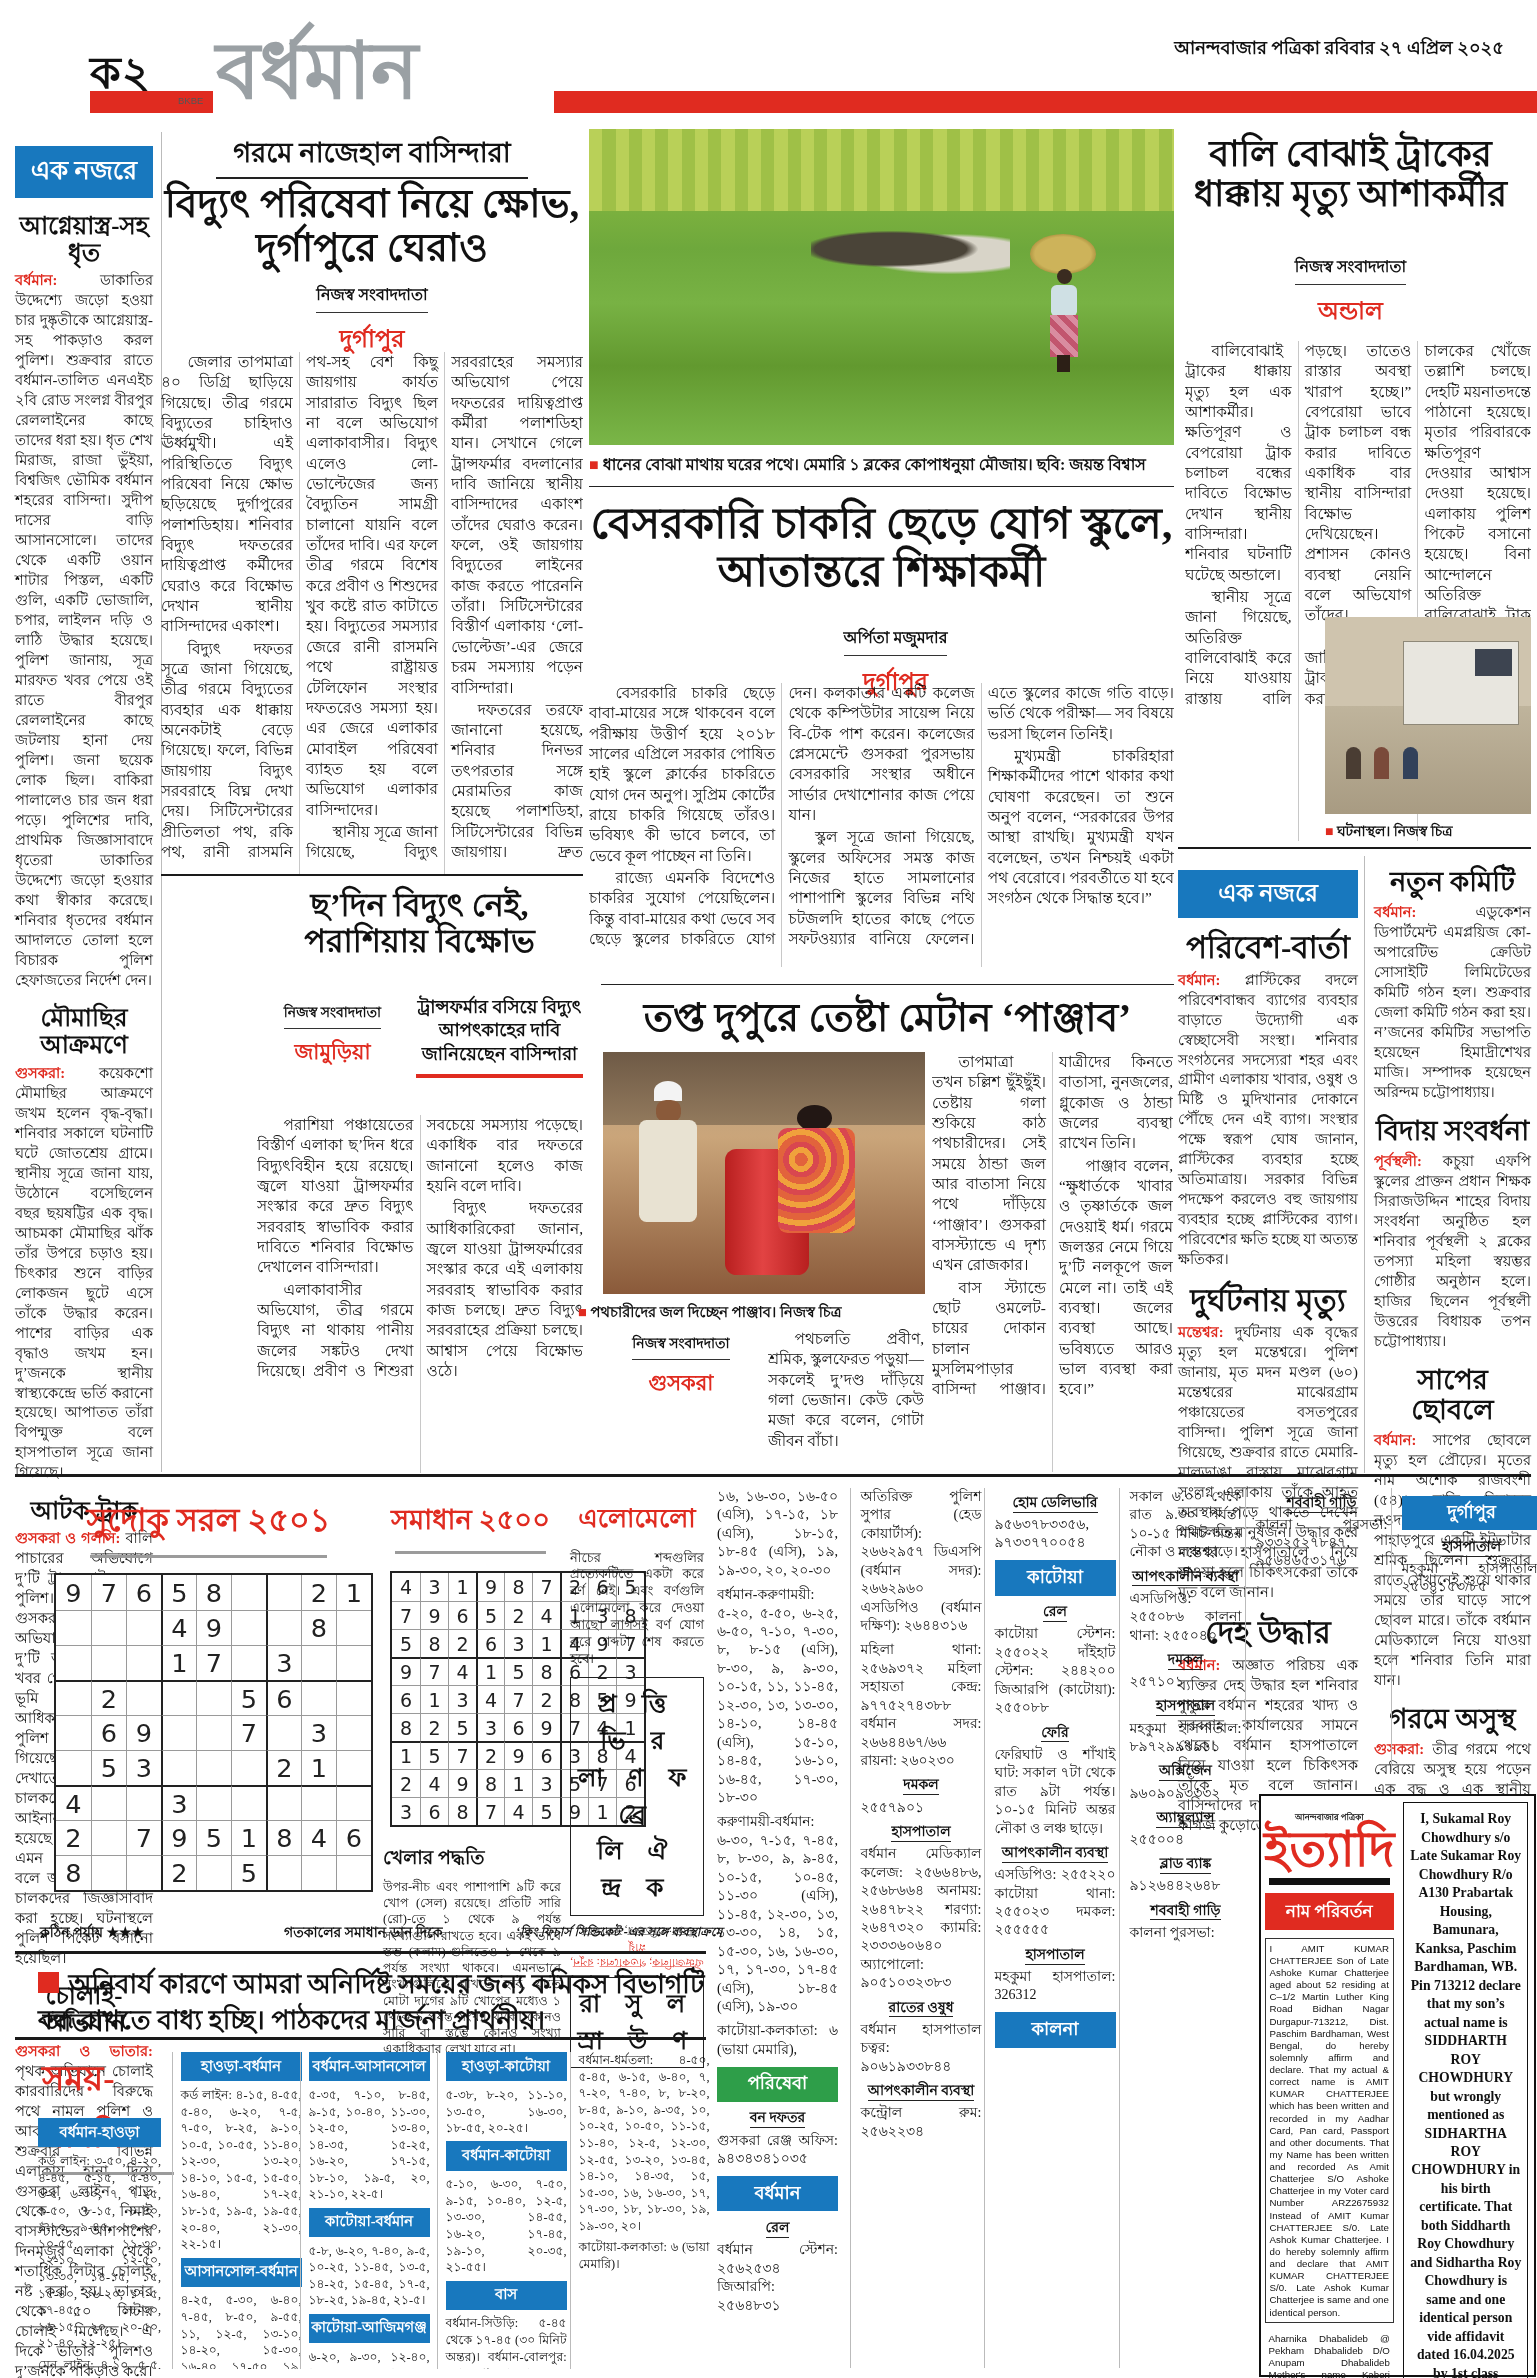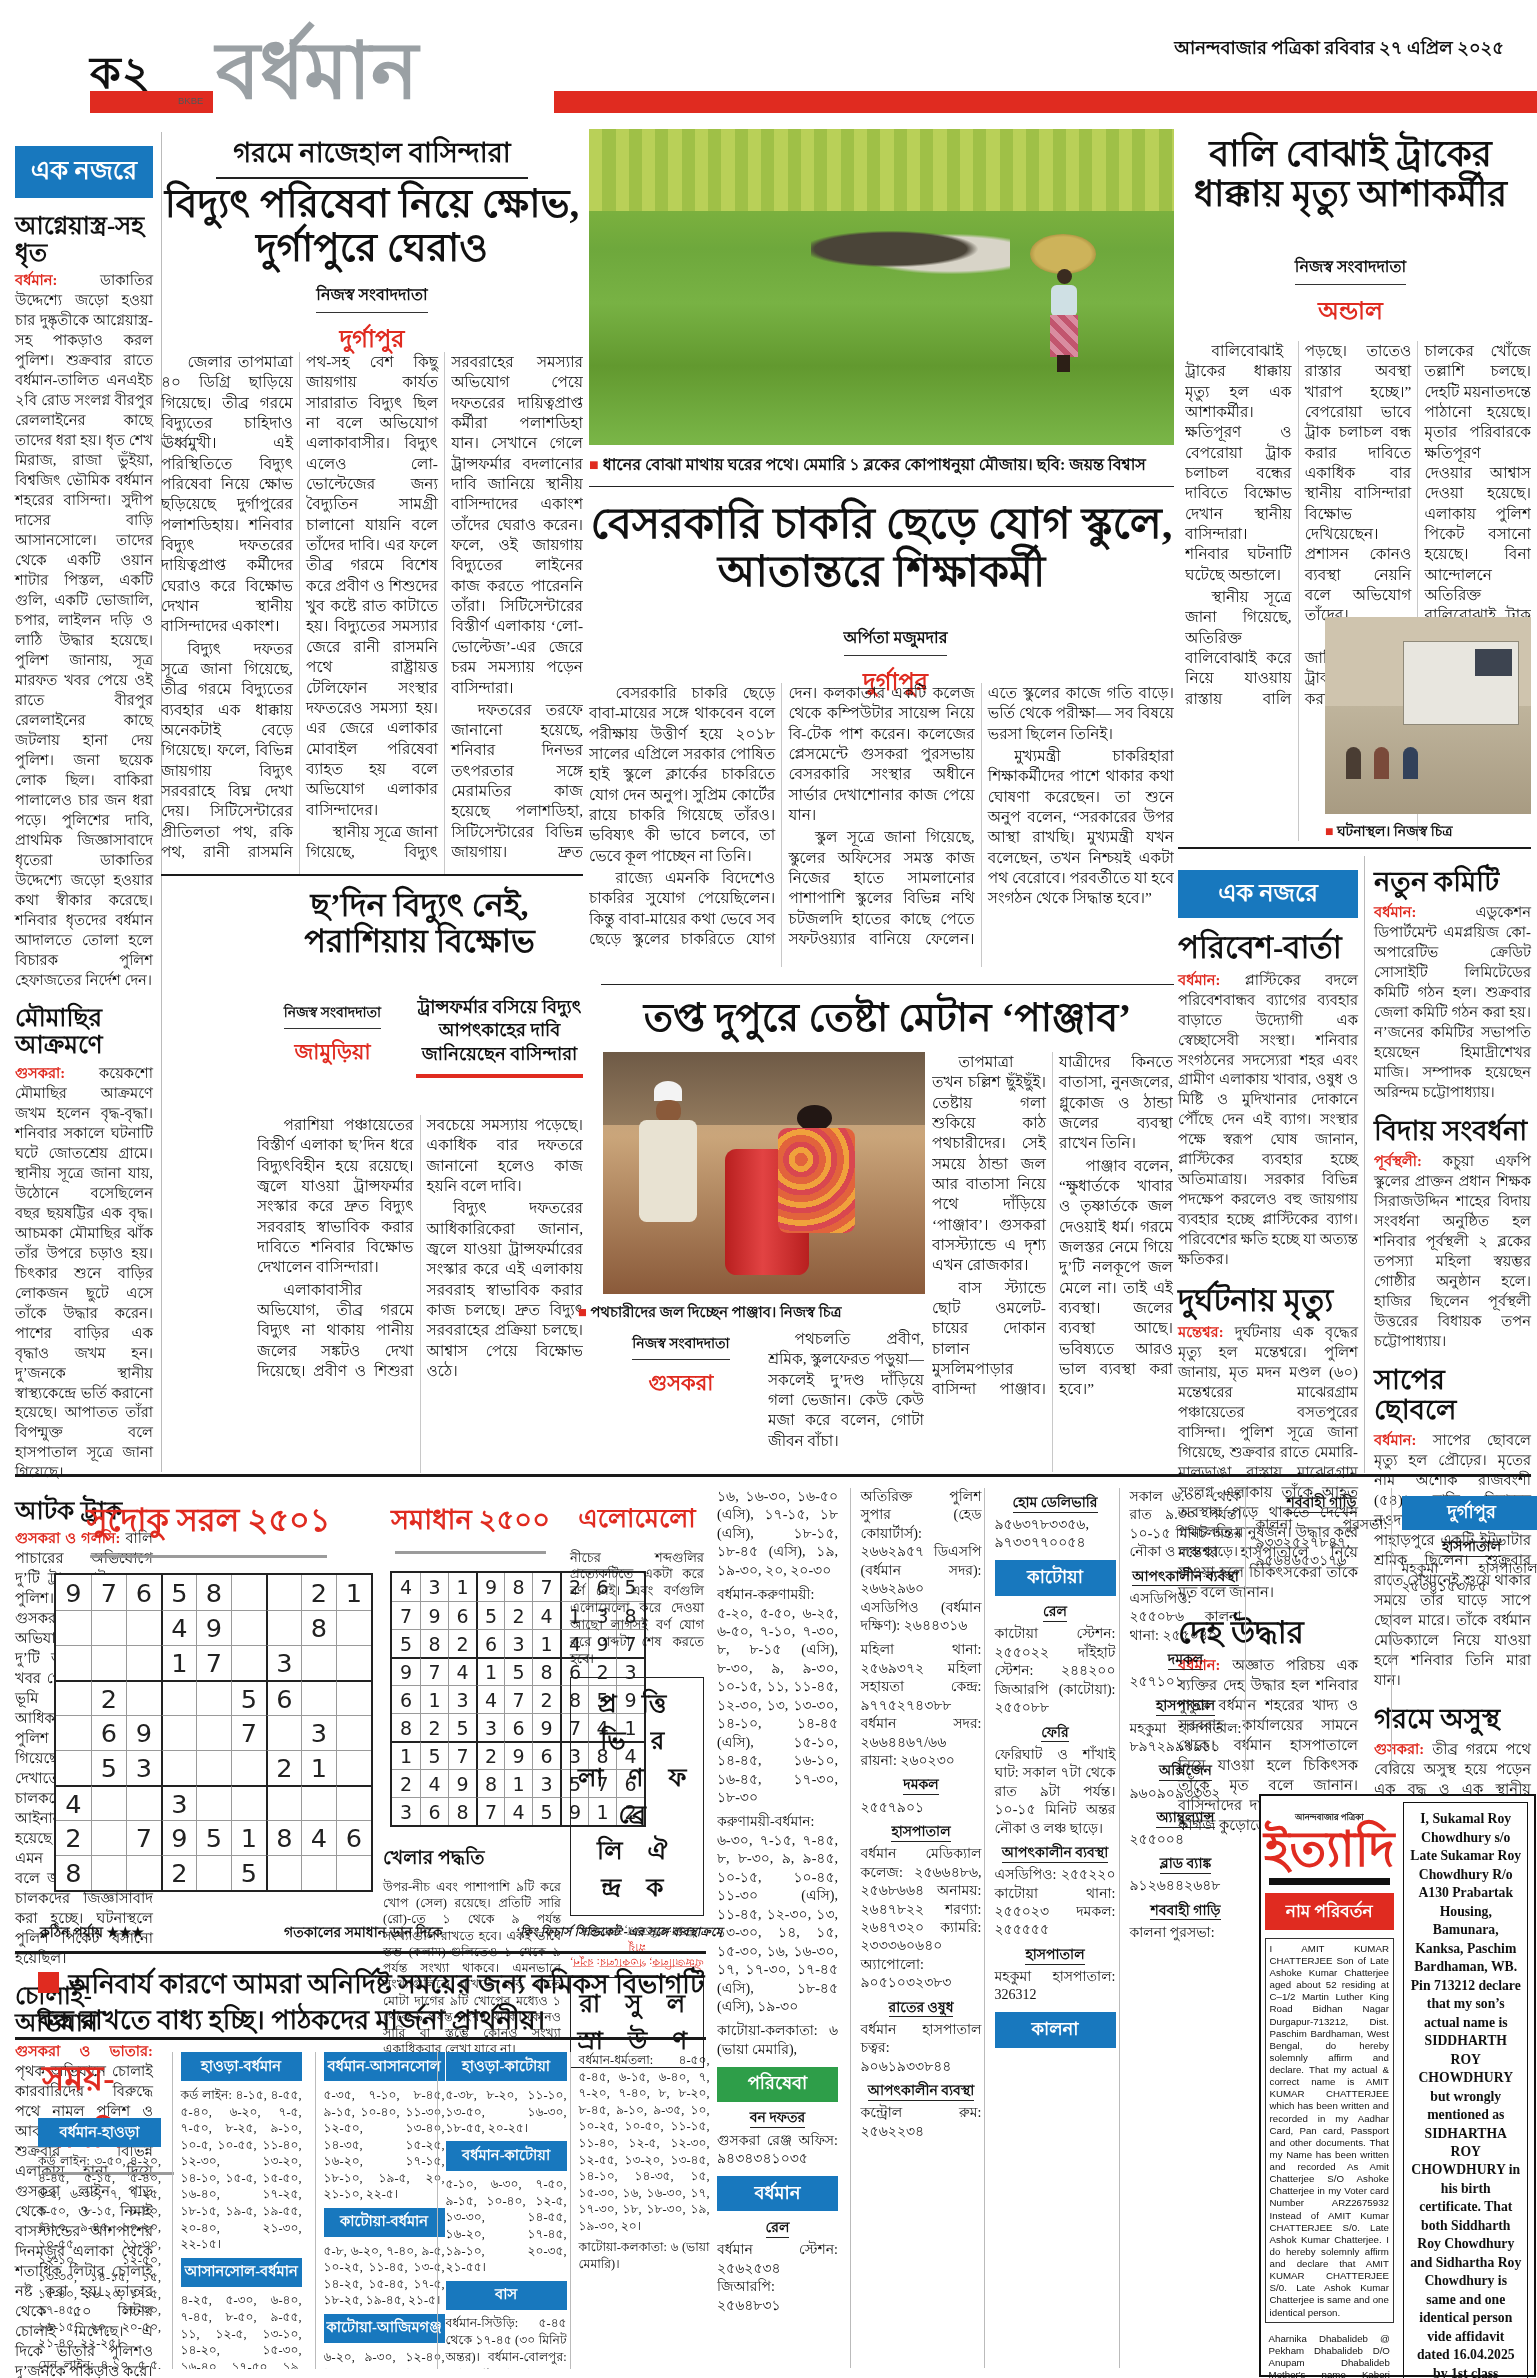--- a/index.html
+++ b/index.html
@@ -11,21 +11,21 @@
   .rule-h{position:absolute;background:#1a1a1a;}
   
   .pagecode{font-size:44px;font-weight:bold;letter-spacing:0.9px;}
   .bkbe{font-size:9.5px;color:#555;font-family:"Liberation Sans",sans-serif;}
   .mast-name{font-size:79px;font-weight:bold;color:#9aa0a4;line-height:1;}
   .redbar{background:#e02b20;height:22px;}
   .dateline{font-size:18px;font-weight:bold;}
   
   .bluebox{background:#1878be;color:#fff;font-weight:bold;text-align:center;margin-top:14px;}
   
-  .glance-title{font-size:25.6px;font-weight:bold;margin:13.2px 0 5.7px;line-height:1.1;}
+  .glance-title{font-size:25.6px;font-weight:bold;text-align:center;margin:13.2px 0 5.7px;line-height:1.1;}
   .glance-body{font-size:14.7px;line-height:1.36;text-align:justify;margin:0;}
   .lead{color:#e02b20;font-weight:bold;}
   
   .kicker{font-size:27.4px;font-weight:bold;line-height:1.15;}
   .kicker-underline{height:1.9px;background:#222;width:312px;margin:7.6px auto 0;}
   .headline{font-weight:bold;line-height:1.12;}
   .byline{font-size:16px;font-weight:bold;border-bottom:1.9px solid #333;display:inline-block;padding-bottom:2.8px;}
   .dateline-red{font-size:24px;font-weight:bold;color:#e02b20;margin-top:7.6px;}
   .body-cols p{margin:0 0 1.9px;text-indent:26.5px;font-size:15.3px;line-height:1.33;text-align:justify;}
   .body-cols{column-gap:13.2px;column-rule:0.9px solid #c8c8c8;}
@@ -483,21 +483,21 @@
       <div class="tt-blue">বর্ধমান-হাওড়া</div>
       <p>কর্ড লাইন: ৩-৫০, ৪-২০, ৪-৪৫, ৫-১৫, ৫-৪০, ৬-৫, ৬-৩০, ৭, ৭-২৫, ৭-৫০, ৮-১৫, ৮-৪০, ৯-১০, ৯-৪৫, ১০-২০, ১০-৫৫, ১১-৩০, ১২-১০, ১২-৫০, ১৩-৩০, ১৪-১৫, ১৫, ১৫-৪০, ১৬-২০, ১৭-৫, ১৭-৪৫, ১৮-৩০, ১৯-১৫, ২০, ২০-৫০, ২১-৪০, ২২-২৫।</p>
       <p>মেন লাইন: ৪-১০, ৫-৫, ৬, ৬-৫৫, ৭-৫০, ৮-৪৫, ৯-৪০, ১০-৩৫, ১১-৩০, ১২-২৫, ১৩-২০, ১৪-১৫, ১৫-১০, ১৬-৫, ১৭, ১৭-৫৫, ১৮-৫০, ১৯-৪৫, ২০-৪০, ২১-৩৫, ২২-৩০।</p>
     </div>
   <div id="tt-c1" class="tt-col" style="left:172px;top:2052px;width:121px;height:317px;overflow:hidden;border-left:0.9px solid #bbb;padding-left:7.6px;">
       <div class="tt-blue">হাওড়া-বর্ধমান</div>
       <p>কর্ড লাইন: ৪-১৫, ৪-৫৫, ৫-৪০, ৬-২০, ৭-৫, ৭-৫০, ৮-২৫, ৯-১০, ১০-৫, ১০-৫৫, ১১-৪০, ১২-৩০, ১৩-২০, ১৪-১০, ১৫-৫, ১৫-৫০, ১৬-৪০, ১৭-২৫, ১৮-১৫, ১৯-৫, ১৯-৫৫, ২০-৪০, ২১-৩০, ২২-১৫।</p>
       <div class="tt-blue">আসানসোল-বর্ধমান</div>
       <p>৪-২৫, ৫-৩০, ৬-৪০, ৭-৪৫, ৮-৫০, ৯-৫৫, ১১, ১২-৫, ১৩-১০, ১৪-২০, ১৫-৩০, ১৬-৪০, ১৭-৫০, ১৯, ২০-১০, ২১-২০, ২২-৩০।</p>
     </div>
-  <div id="tt-c2" class="tt-col" style="left:315px;top:2052px;width:121px;height:317px;overflow:hidden;border-left:0.9px solid #bbb;padding-left:7.6px;">
+  <div id="tt-c2" class="tt-col" style="left:300px;top:2052px;width:121px;height:317px;overflow:hidden;border-left:0.9px solid #bbb;padding-left:7.6px;">
       <div class="tt-blue">বর্ধমান-আসানসোল</div>
       <p>৫-৩৫, ৭-১০, ৮-৪৫, ৯-১৫, ১০-৪০, ১১-৩০, ১২-৫০, ১৩-৪০, ১৪-৩৫, ১৫-২৫, ১৬-২০, ১৭-১৫, ১৮-১০, ১৯-৫, ২০, ২১-১০, ২২-৫।</p>
       <div class="tt-blue">কাটোয়া-বর্ধমান</div>
       <p>৫-৮, ৬-২০, ৭-৪০, ৯-৫, ১০-২৫, ১১-৪৫, ১৩-৫, ১৪-২৫, ১৫-৪৫, ১৭-৫, ১৮-২৫, ১৯-৪৫, ২১-৫।</p>
       <div class="tt-blue">কাটোয়া-আজিমগঞ্জ</div>
       <p>৬-২০, ৯-৩০, ১২-৪০, ১৫-৫০, ১৮-২০, ২০-৪০।</p>
     </div>
   <div id="tt-c3" class="tt-col" style="left:437px;top:2052px;width:121px;height:317px;overflow:hidden;border-left:0.9px solid #bbb;padding-left:7.6px;">
       <div class="tt-blue">হাওড়া-কাটোয়া</div>
       <p>৫-৩৮, ৮-২০, ১১-১০, ১৩-৫০, ১৬-৩০, ১৮-৫৫, ২০-২৫।</p>

